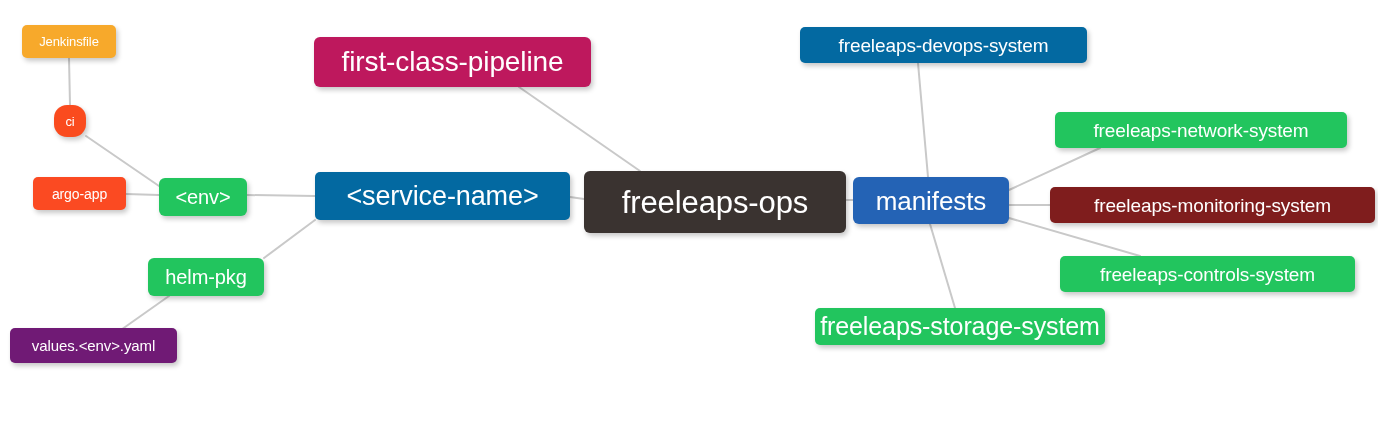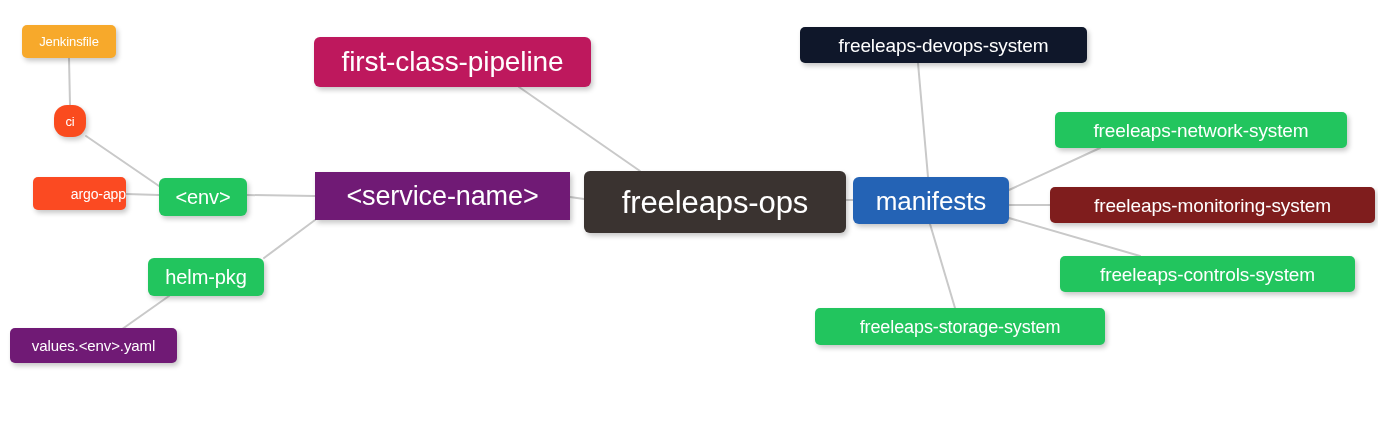--- a/index.html
+++ b/index.html
@@ -47,69 +47,69 @@
   .n-jenkinsfile {
     left: 22px; top: 25px; width: 94px; height: 33px;
     background: #F7A92B; font-size: 13px; border-radius: 5px;
   }
   .n-ci {
     left: 54px; top: 105px; width: 32px; height: 32px;
     background: #FA4B1E; font-size: 13px; border-radius: 13px;
   }
   .n-argo-app {
     left: 33px; top: 177px; width: 93px; height: 33px;
-    background: #FB4A22; font-size: 14px; border-radius: 5px; justify-content: flex-end;
+    background: #FB4A22; font-size: 14px; border-radius: 5px;
   }
   .n-values {
     left: 10px; top: 328px; width: 167px; height: 35px;
     background: #701a75; font-size: 15px; border-radius: 5px;
   }
   .n-env {
     left: 159px; top: 178px; width: 88px; height: 38px;
     background: #22C55E; font-size: 20px; border-radius: 6px;
   }
   .n-helm-pkg {
     left: 148px; top: 258px; width: 116px; height: 38px;
     background: #22C55E; font-size: 20px; border-radius: 6px;
   }
   .n-service-name {
     left: 315px; top: 172px; width: 255px; height: 48px;
-    background: #701a75; font-size: 27px; border-radius: 0;
+    background: #0369a1; font-size: 27px; border-radius: 5px;
   }
   .n-first-class {
     left: 314px; top: 37px; width: 277px; height: 50px;
     background: #be185d; font-size: 28px; border-radius: 6px;
   }
   .n-ops {
     left: 584px; top: 171px; width: 262px; height: 62px;
     background: #3A3330; font-size: 31px; border-radius: 6px;
   }
   .n-manifests {
     left: 853px; top: 177px; width: 156px; height: 47px;
     background: #2463B5; font-size: 26px; border-radius: 6px;
   }
   .n-devops {
     left: 800px; top: 27px; width: 287px; height: 36px;
-    background: #0f172a; font-size: 19px; border-radius: 5px;
+    background: #0369a1; font-size: 19px; border-radius: 5px;
   }
   .n-network {
     left: 1055px; top: 112px; width: 292px; height: 36px;
     background: #22C55E; font-size: 19px; border-radius: 5px;
   }
   .n-monitoring {
     left: 1050px; top: 187px; width: 325px; height: 36px;
     background: #7f1d1d; font-size: 19px; border-radius: 5px;
   }
   .n-controls {
     left: 1060px; top: 256px; width: 295px; height: 36px;
     background: #22C55E; font-size: 19px; border-radius: 5px;
   }
   .n-storage {
     left: 815px; top: 308px; width: 290px; height: 37px;
-    background: #22C55E; font-size: 18px; border-radius: 5px;
+    background: #22C55E; font-size: 25px; border-radius: 5px;
   }
 </style>
 </head>
 <body>
 
 <div id="mindmap-canvas">
 
   <svg id="edge-layer" viewBox="0 0 1390 421" width="1390" height="421" xmlns="http://www.w3.org/2000/svg">
     <g fill="none" stroke="#c9c9c9" stroke-width="2" stroke-linecap="round">
 

